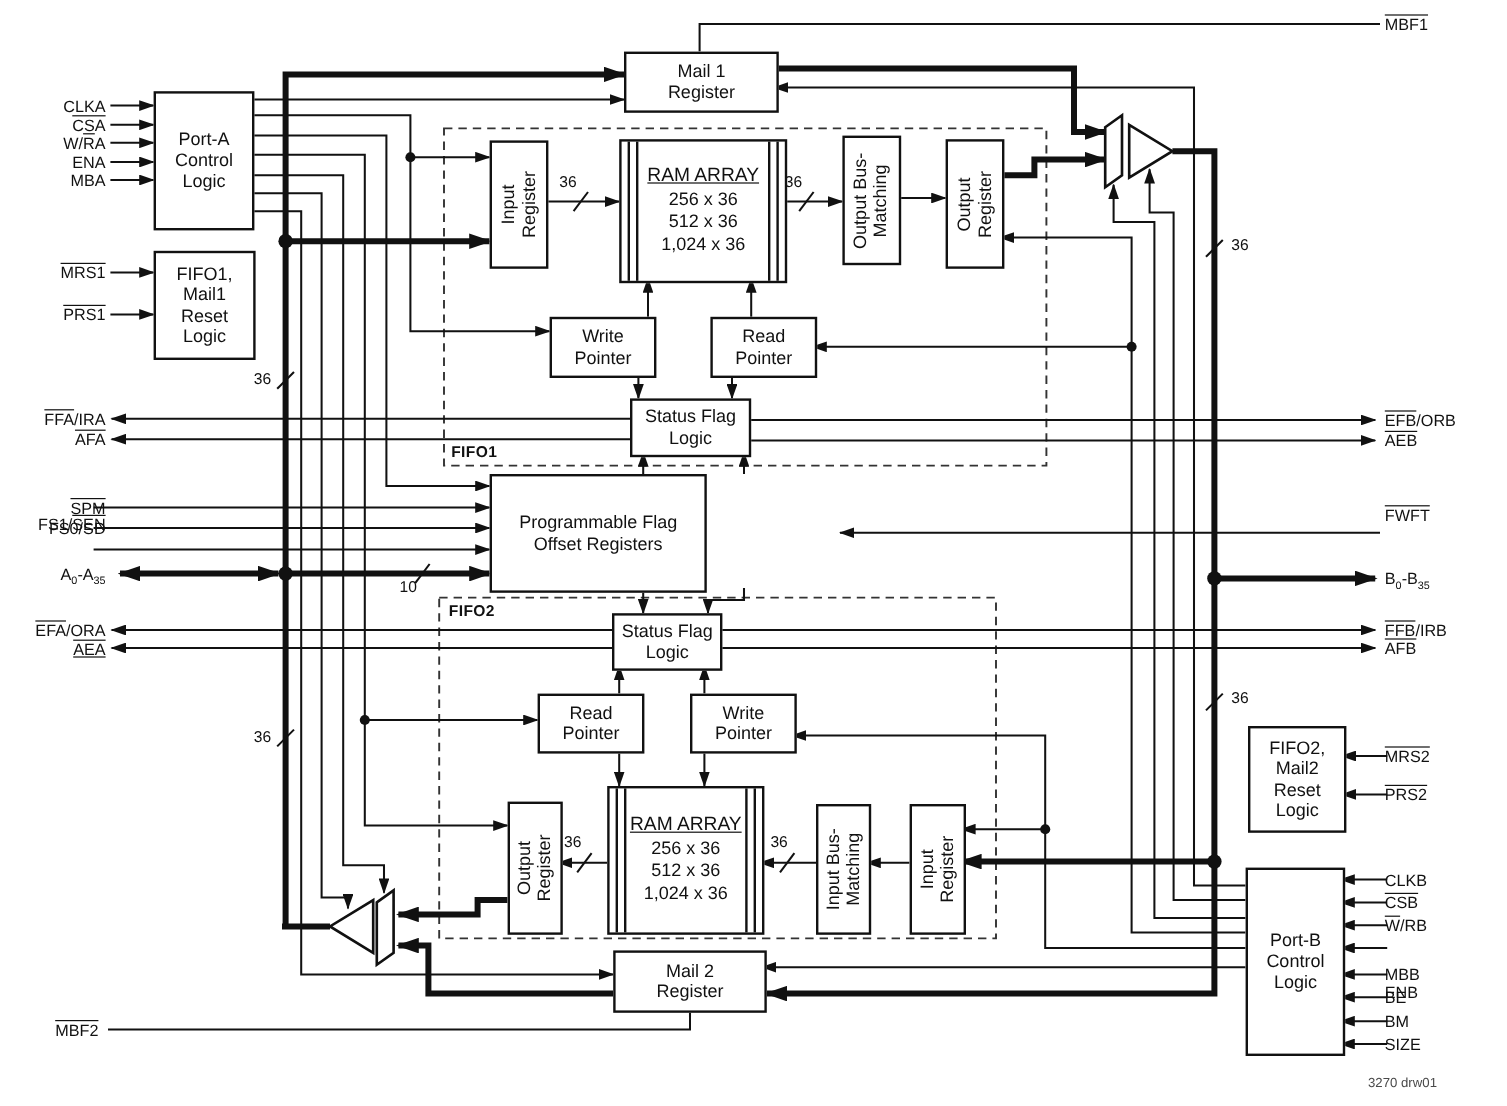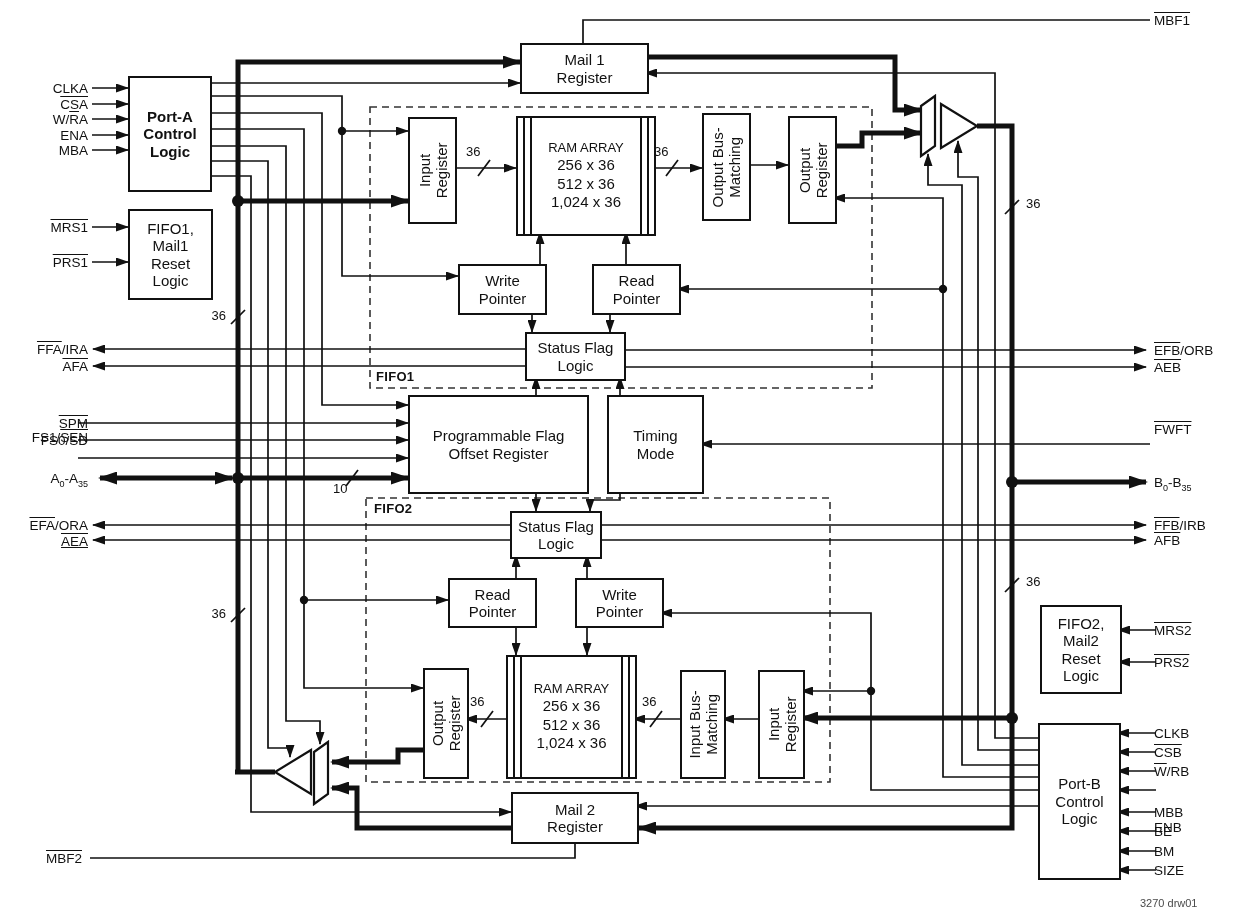--- a/index.html
+++ b/index.html
@@ -6,21 +6,21 @@
   #stage{position:relative;width:1256px;height:922px;background:#ffffff;overflow:hidden;
          font-family:"Liberation Sans","DejaVu Sans",sans-serif;color:#111;}
   #wires{position:absolute;left:0;top:0;z-index:1;}
   .box{position:absolute;z-index:2;border:2px solid #111;background:#fff;
        display:flex;align-items:center;justify-content:center;text-align:center;
        font-size:15px;line-height:1.16;}
   .box .lbl{white-space:pre-line;}
   .hvy{border-width:2.6px;}
   .vbox .lbl{transform:rotate(-90deg);white-space:pre;text-align:center;width:max-content;}
   .ramtxt{display:flex;flex-direction:column;align-items:center;}
-  .ramtitle{font-size:13px;margin-bottom:1px;}
+  .ramtitle{font-size:16px;margin-bottom:1px;text-decoration:underline;}
   .ramsizes{font-size:15px;white-space:pre-line;line-height:1.25;}
   .rs{position:absolute;top:0;bottom:0;width:1.8px;background:#111;}
   .sig{position:absolute;z-index:3;font-size:13.5px;line-height:15px;white-space:nowrap;}
   .sigL{left:0;width:88px;text-align:right;}
   .sigR{left:1154px;text-align:left;}
   .ov{text-decoration:overline;}
   sub{font-size:9px;}
   .busw{position:absolute;z-index:3;font-size:13px;line-height:14px;}
   .fifolabel{position:absolute;z-index:3;font-size:13px;font-weight:bold;letter-spacing:.3px;}
   .drw{position:absolute;z-index:3;font-size:11px;color:#4a4a4a;}
@@ -160,21 +160,21 @@
     <g fill="#fff" stroke="#111" stroke-width="2.2" stroke-linejoin="miter">
       <polygon points="921,106 935,96 935,146 921,156"></polygon>
       <polygon points="941,104 977,126 941,148"></polygon>
     </g>
     <g fill="#fff" stroke="#111" stroke-width="2.2" stroke-linejoin="miter">
       <polygon points="314,752 328,742 328,794 314,804"></polygon>
       <polygon points="311,750 311,794 275,772"></polygon>
     </g>
   </svg>
 
-  <div class="box hvy" style="left:128px;top:76px;width:80px;height:112px;font-weight:bold;">
+  <div class="box hvy" style="left:128px;top:76px;width:80px;height:112px;">
     <span class="lbl">Port-A
 Control
 Logic</span>
   </div>
 
   <div class="box hvy" style="left:128px;top:209px;width:81px;height:87px;font-size:15px;">
     <span class="lbl">FIFO1,
 Mail1
 Reset
 Logic</span>
@@ -223,27 +223,23 @@
 Pointer</span>
   </div>
 
   <div class="box" style="left:525px;top:332px;width:97px;height:45px;">
     <span class="lbl">Status Flag
 Logic</span>
   </div>
 
   <div class="box" style="left:408px;top:395px;width:177px;height:95px;">
     <span class="lbl">Programmable Flag
-Offset Register</span>
-  </div>
-
-  <div class="box" style="left:607px;top:395px;width:93px;height:95px;">
-    <span class="lbl">Timing
-Mode</span>
-  </div>
+Offset Registers</span>
+  </div>
+
 
   <div class="box" style="left:510px;top:511px;width:88px;height:44px;">
     <span class="lbl">Status Flag
 Logic</span>
   </div>
 
   <div class="box" style="left:448px;top:578px;width:85px;height:46px;">
     <span class="lbl">Read
 Pointer</span>
   </div>

